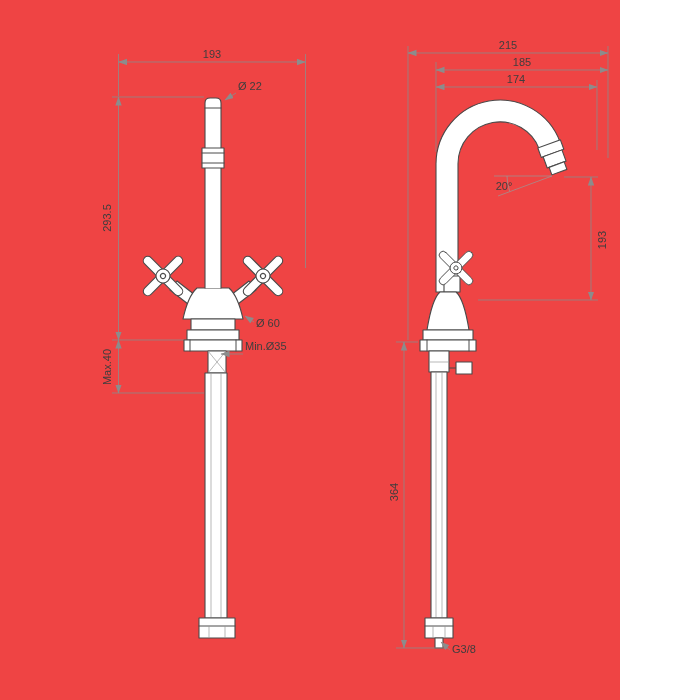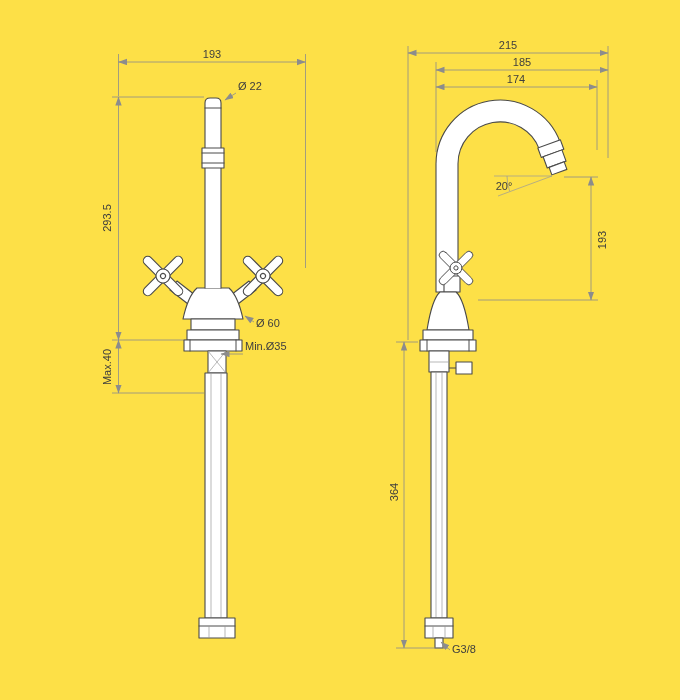--- a/index.html
+++ b/index.html
@@ -1,16 +1,16 @@
 <!DOCTYPE html>
 <html><head>
 <meta charset="utf-8">
 <style>
   html,body{margin:0;padding:0;background:#ffffff;}
-  .canvas{width:680px;height:700px;background:#fde047;position:relative;overflow:hidden;}
+  .canvas{width:620px;height:700px;background:#ef4444;position:relative;overflow:hidden;}
   svg{display:block;}
   text{font-family:"Liberation Sans","DejaVu Sans",sans-serif;font-size:11px;fill:#3e3e3e;}
   .outline{stroke:#4a4a4a;stroke-width:1.1;fill:#ffffff;stroke-linejoin:round;stroke-linecap:round;}
   .line{stroke:#4a4a4a;stroke-width:1;fill:none;stroke-linecap:round;}
   .ext{stroke:#8c8c8c;stroke-width:.8;fill:none;}
   .dim{stroke:#8c8c8c;stroke-width:.8;fill:none;marker-start:url(#arrow);marker-end:url(#arrow);}
   .ldr{stroke:#8c8c8c;stroke-width:.8;fill:none;marker-end:url(#arrow);}
   .thin{stroke:#9a9a9a;stroke-width:.7;fill:none;}
 </style>
 </head>

